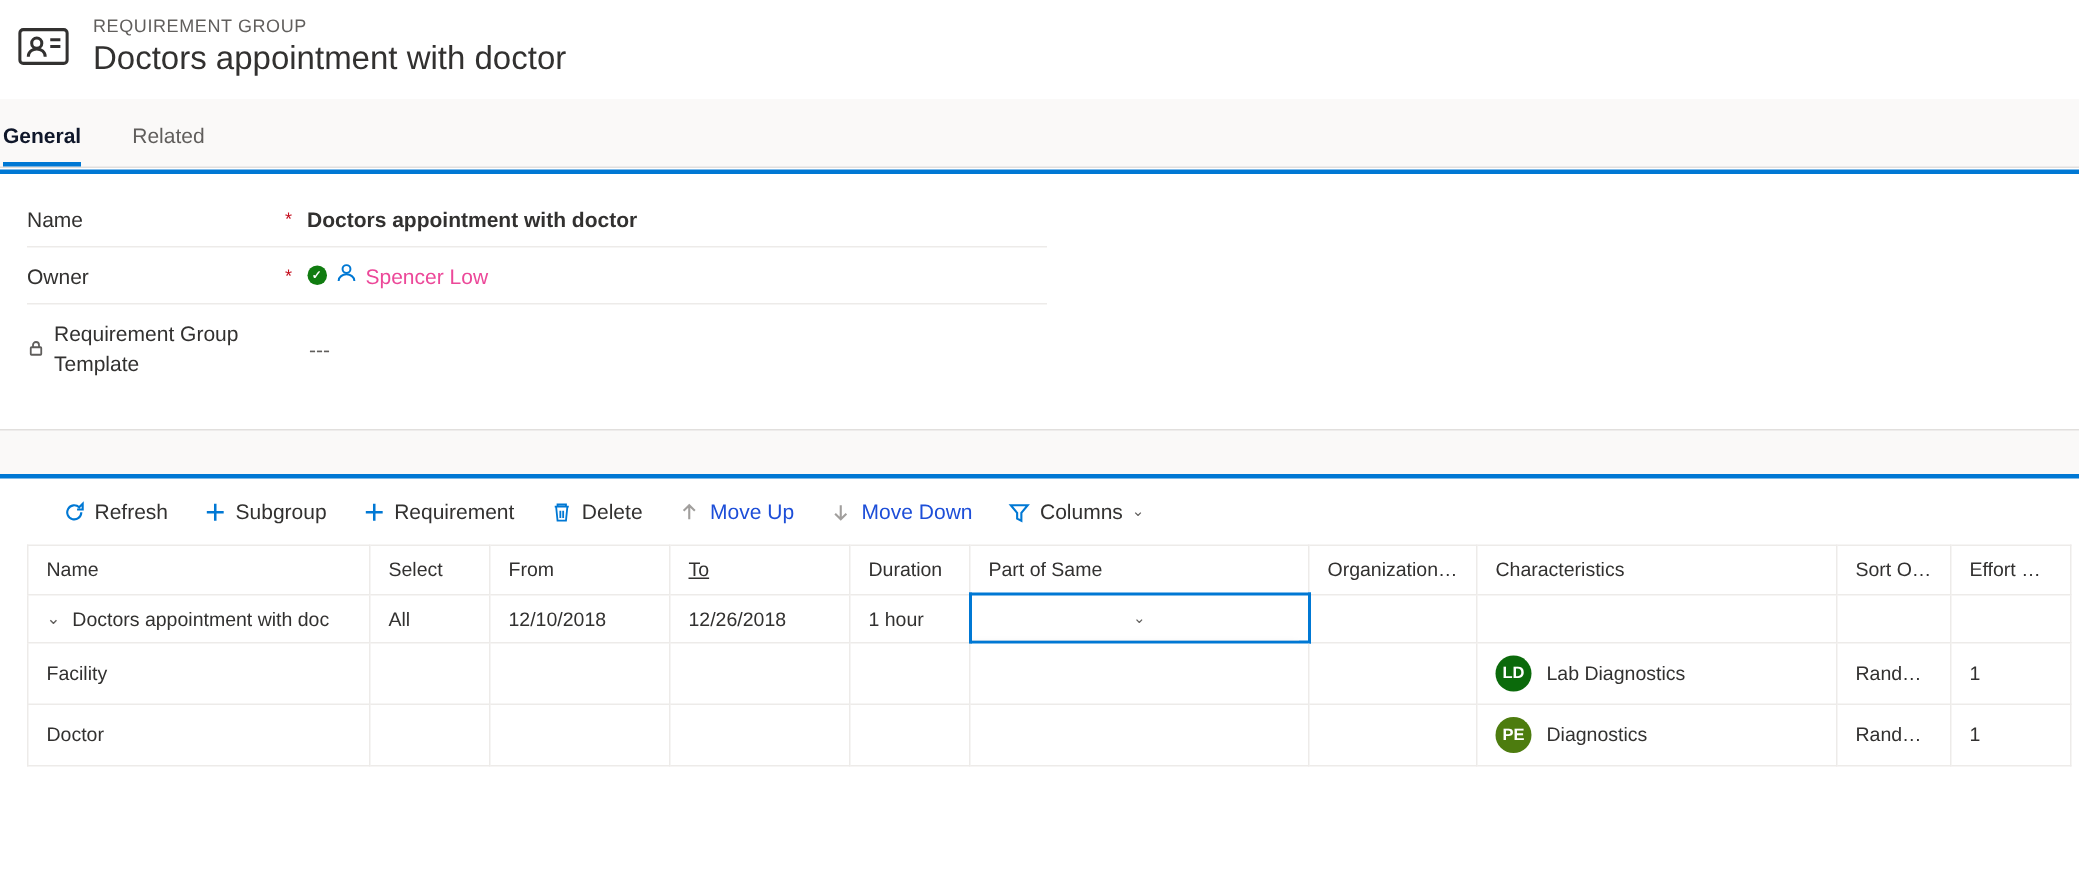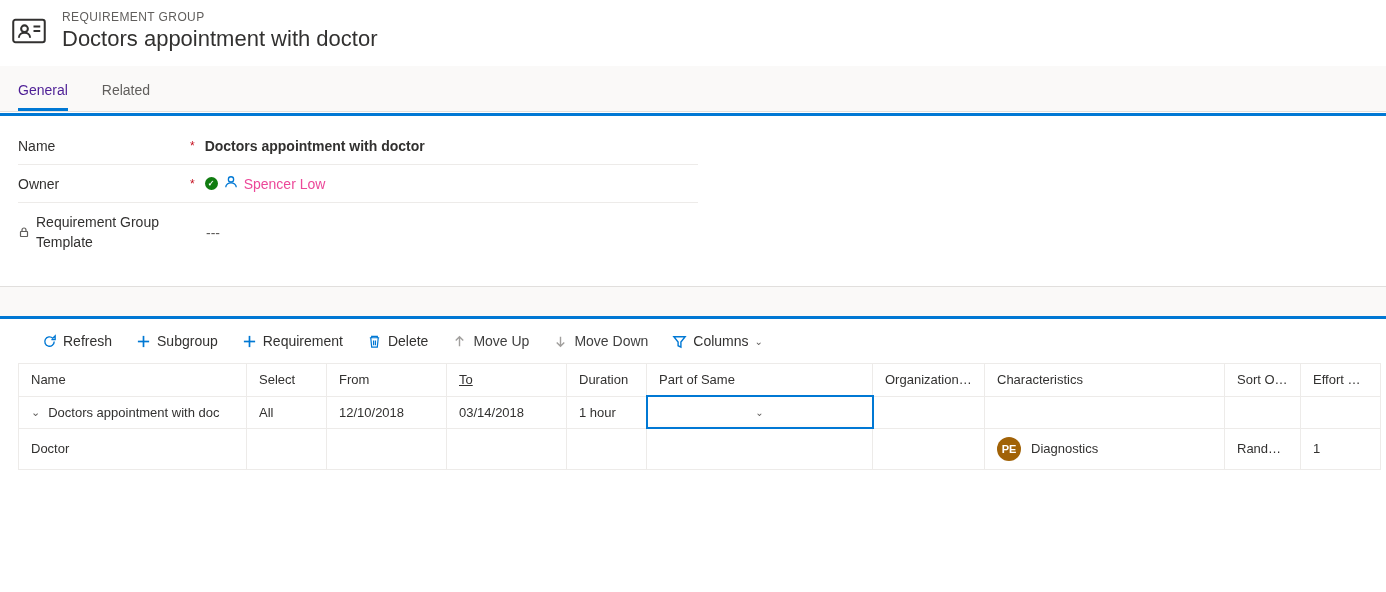--- a/index.html
+++ b/index.html
@@ -9,21 +9,21 @@
     .page-header { display: flex; align-items: center; padding: 10px 10px 14px 10px; gap: 14px; }
     .entity-icon { width: 38px; height: 38px; display: flex; align-items: center; justify-content: center; }
     .entity-icon svg { width: 36px; height: 36px; }
     .header-text { display: flex; flex-direction: column; }
     .header-subtitle { font-size: 12px; color: #605e5c; letter-spacing: 0.4px; text-transform: uppercase; }
     .header-title { font-size: 22px; font-weight: 400; color: #323130; margin-top: 2px; }
     
     
     .tabs { display: flex; padding: 0 2px; border-bottom: 1px solid #e1dfdd; background: #faf9f8; gap: 34px; padding-left: 2px; padding-top: 10px;}
     .tab { padding: 6px 0px 10px 0px; font-size: 14px; color: #605e5c; cursor: pointer; border-bottom: 3px solid transparent; }
-    .tab.active { color: #4c1d95; border-bottom-color: #0078d4; font-weight: 400; margin-left: 16px;}
+    .tab.active { color: #0f172a; border-bottom-color: #0078d4; font-weight: 700;}
     
     
     .form-section { border-top: 3px solid #0078d4; padding: 12px 18px 24px 18px; margin-top: 1px; }
     .form-row { display: flex; align-items: center; border-bottom: 1px solid #edebe9; padding: 10px 0; }
     .form-row:last-child { border-bottom: none; }
     .form-label-col { width: 166px; display: flex; align-items: center; gap: 2px; font-size: 14px; color: #323130; }
     .required-mark { color: #c50f1f; font-size: 12px; margin-left: 6px;}
     .form-value-col { display: flex; align-items: center; gap: 6px; font-size: 14px; padding-left: 10px;}
     .form-value-bold { font-weight: 600; }
     .lock-icon { margin-right: 4px; }
@@ -35,21 +35,21 @@
     .form-label-stack{display:flex; flex-direction:column; line-height:1.4;}
     
     .spacer { height: 30px; background: #faf9f8; border-top: 1px solid #e1dfdd;}
     
     
     .grid-section { border-top: 3px solid #0078d4; padding: 0 29px 24px 18px; }
     
     
     .toolbar { display: flex; gap: 24px; padding: 14px 0 14px 24px; align-items: center; }
     .tool-btn { display: flex; align-items: center; gap: 6px; font-size: 14px; color: #323130; cursor: pointer; }
-    .tool-btn.disabled { color: #404040; cursor: default; align-items: flex-end; }
+    .tool-btn.disabled { color: #1d4ed8; cursor: default; align-items: flex-end; }
     .tool-icon { width: 15px; height: 15px; display:inline-flex; align-items:center; justify-content:center;}
     .tool-icon svg{ width:15px; height:15px; }
     .tool-icon.blue svg{ stroke: #0078d4; }
     .tool-chevron{font-size:10px; color:#605e5c;}
     
     
     .grid-table { width: 100%; border-collapse: collapse; table-layout: fixed; }
     .grid-table th, .grid-table td { text-align: left; padding: 8px 12px; font-size: 13px; font-weight: 400; border: 1px solid #edebe9; white-space:nowrap; overflow:hidden; text-overflow:ellipsis;}
     .grid-table th { font-weight: 400; color: #323130; background:#fff;}
     .col-name{width:228px;}
@@ -61,21 +61,21 @@
     .col-orgunit{width:112px;}
     .col-characteristics{width:240px;}
     .col-sort{width:76px;}
     .col-effort{width:80px;}
     .row-indent1{padding-left:28px;}
     .row-indent2{padding-left:58px;}
     .expand-chev{display:inline-block; margin-right:8px; font-size:11px; color:#605e5c; transform: translateY(-1px);}
     .char-cell{display:flex; align-items:center; gap:10px;}
     .char-badge{width:24px;height:24px;border-radius:50%;color:#fff;font-size:11px;display:flex;align-items:center;justify-content:center; font-weight:600;}
     .badge-ld{background:#0b6a0b;}
-    .badge-pe{background:#a16207;}
+    .badge-pe{background:#4d7c0f;}
     
     
     .active-cell{border:2px solid #0078d4 !important; position:relative; padding:0 !important;}
     .cell-trigger{display:flex; width:100%; height:100%; align-items:center; justify-content:center; padding:8px 12px; cursor:pointer;}
     .cell-chevron{font-size:10px; color:#605e5c;}
     
     .dropdown { position: absolute; top: 100%; left: -34px; width: 252px; background: #fff; border: 1px solid #c8c6c4; box-shadow: 0 4px 8px rgba(0,0,0,0.12); z-index: 100; padding: 4px 0;}
   </style>
 </head>
 <body>
@@ -225,38 +225,55 @@
         <th class="col-sort">Sort Option</th>
         <th class="col-effort">Effort Require</th>
       </tr>
     </thead>
     <tbody>
 
       <tr>
         <td class="row-indent1"><span class="expand-chev">⌄</span><span>Doctors appointment with doc</span></td>
         <td>All</td>
         <td>12/10/2018</td>
-        <td>03/14/2018</td>
+        <td>12/26/2018</td>
         <td>1 hour</td>
         <td class="active-cell">
           <div class="cell-trigger">
               <span class="cell-chevron">⌄</span>
             </div>
           <div class="dropdown">
             
             
             
           </div>
         </td>
         <td></td>
         <td></td>
         <td></td>
         <td></td>
       </tr>
 
+      <tr>
+        <td class="row-indent2">Facility</td>
+        <td></td>
+        <td></td>
+        <td></td>
+        <td></td>
+        <td></td>
+        <td></td>
+        <td>
+          <div class="char-cell">
+            <span class="char-badge badge-ld">LD</span>
+            <span>Lab Diagnostics</span>
+          </div>
+        </td>
+        <td>Randomize</td>
+        <td>1</td>
+      </tr>
 
       <tr>
         <td class="row-indent2">Doctor</td>
         <td></td>
         <td></td>
         <td></td>
         <td></td>
         <td></td>
         <td></td>
         <td>

